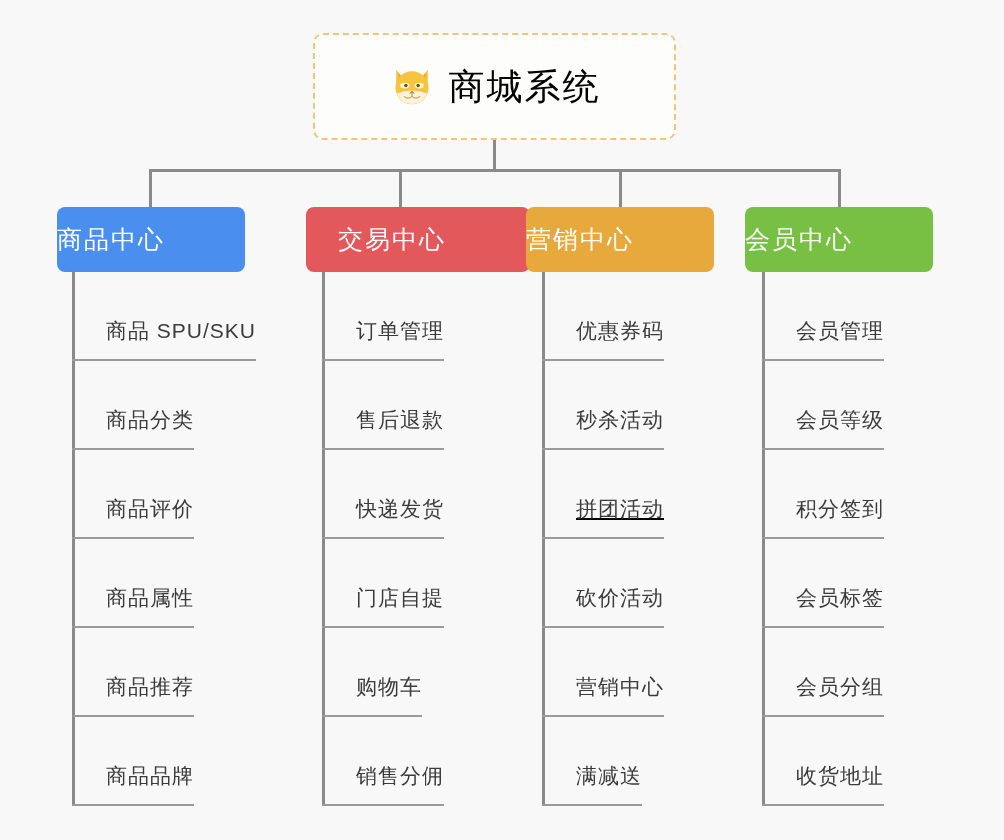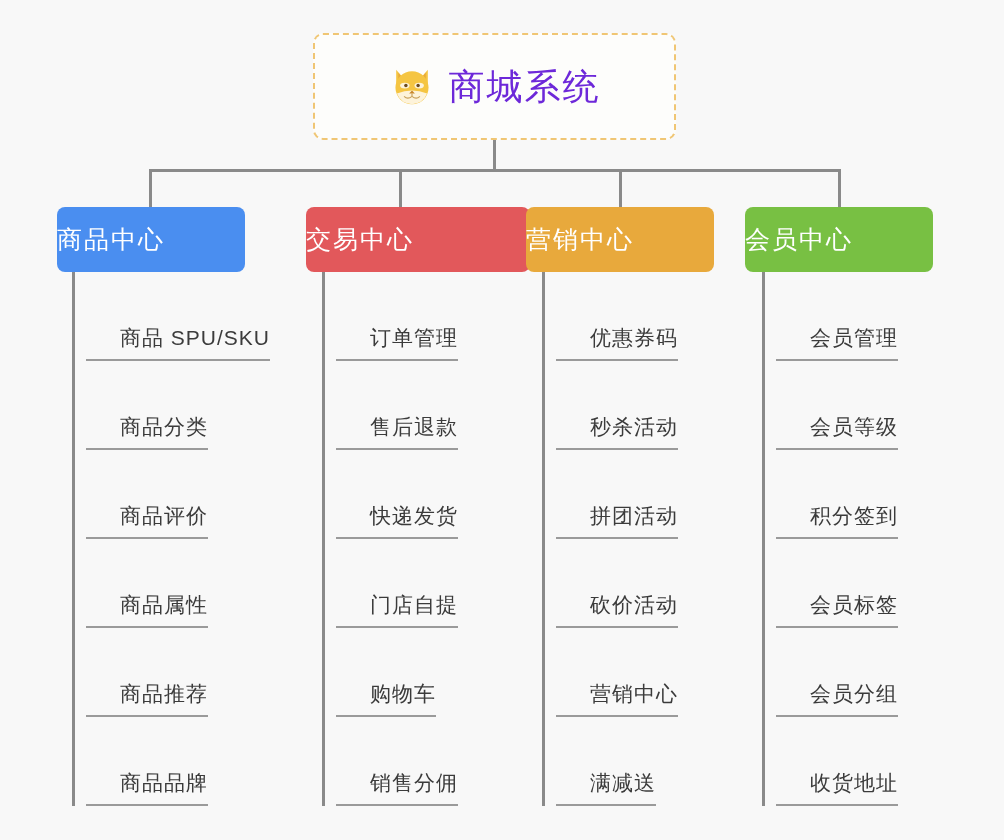--- a/index.html
+++ b/index.html
@@ -32,21 +32,21 @@
     background: #fdfdfb;
     border: 2px dashed #f0c674;
     border-radius: 10px;
     display: flex;
     align-items: center;
     justify-content: center;
     gap: 14px;
   }
   .root-title {
     font-size: 36px;
-    color: #6d28d9;
+    color: #000000;
     letter-spacing: 2px;
     line-height: 1;
     white-space: nowrap;
   }
 
   
   .shiba {
     width: 46px;
     height: 46px;
     position: relative;
@@ -92,24 +92,23 @@
   }
   .leaf-item {
     position: absolute;
     left: 0;
     height: 89px;
     display: flex;
     align-items: flex-end;
   }
   .leaf-inner {
     position: relative;
-    padding: 0 0 10px 34px;
+    padding: 0 0 17px 34px;
     border-bottom: 2px solid #9a9a9a;
     box-sizing: border-box;
-    margin-left: 14px;
   }
   .leaf-label {
     font-size: 21px;
     color: #3b3b3b;
     letter-spacing: 1px;
     white-space: nowrap;
     line-height: 1.05;
     display: block;
   }
 </style>
@@ -179,21 +178,21 @@
           <div class="leaf-inner">
             <span class="leaf-label">商品推荐</span>
           </div>
         </div>
         <div class="leaf-item" style="top: 445px;">
           <div class="leaf-inner">
             <span class="leaf-label">商品品牌</span>
           </div>
         </div>
       </div>
-      <div class="cat-box" style="left: 306px; width: 224px; background: rgb(226, 88, 91);">
+      <div class="cat-box" style="left: 306px; width: 224px; background: rgb(226, 88, 91); padding-left: 32px;">
         <span>交易中心</span>
       </div>
       <div class="leaf-col" style="left: 322px;">
         <div class="leaf-stem" style="height: 534px;"></div>
         <div class="leaf-item" style="top: 0px;">
           <div class="leaf-inner">
             <span class="leaf-label">订单管理</span>
           </div>
         </div>
         <div class="leaf-item" style="top: 89px;">
@@ -230,21 +229,21 @@
         <div class="leaf-item" style="top: 0px;">
           <div class="leaf-inner">
             <span class="leaf-label">优惠券码</span>
           </div>
         </div>
         <div class="leaf-item" style="top: 89px;">
           <div class="leaf-inner">
             <span class="leaf-label">秒杀活动</span>
           </div>
         </div>
-        <div class="leaf-item" style="top: 178px;">
+        <div class="leaf-item" style="top: 178px; text-decoration: underline;">
           <div class="leaf-inner">
             <span class="leaf-label">拼团活动</span>
           </div>
         </div>
         <div class="leaf-item" style="top: 267px;">
           <div class="leaf-inner">
             <span class="leaf-label">砍价活动</span>
           </div>
         </div>
         <div class="leaf-item" style="top: 356px;">

